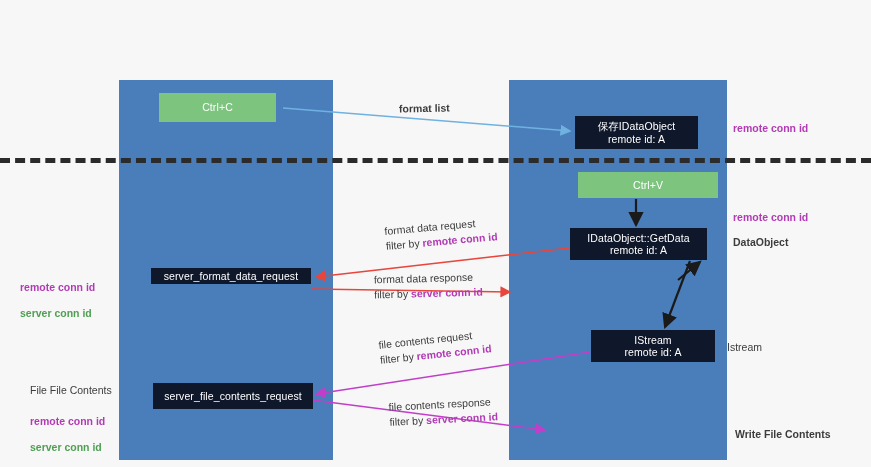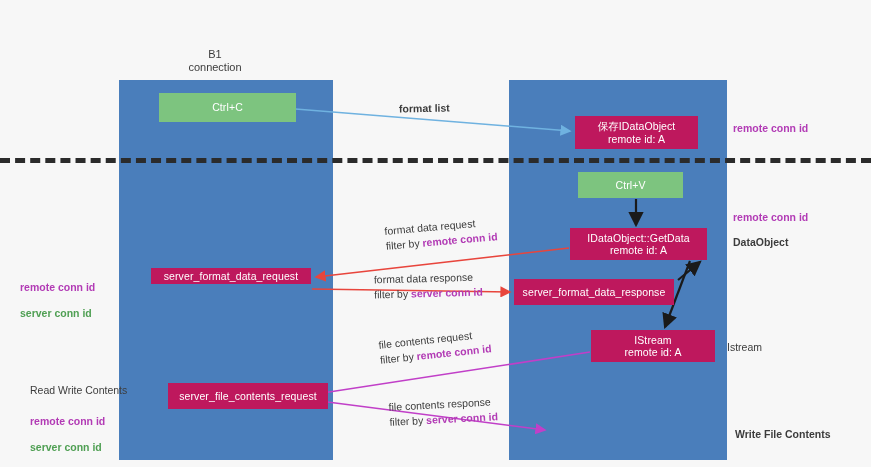--- a/index.html
+++ b/index.html
@@ -39,30 +39,30 @@
     box-sizing:border-box;
     display:flex;align-items:center;justify-content:center;
     text-align:center;
     color:#ffffff;
     font-size:10.5px;
     line-height:12.5px;
     white-space:pre-line;
     letter-spacing:.1px;
   }
   .node.green{background:#7dc47f;}
-  .node.orange{background:#be185d;}
+  .node.orange{background:#0f172a;}
 
-  #n-ctrlc{left:159px;top:93px;width:137px;height:29px;}
+  #n-ctrlc{left:159px;top:93px;width:117px;height:29px;}
   #n-dataobject{left:575px;top:116px;width:123px;height:33px;}
-  #n-ctrlv{left:578px;top:172px;width:105px;height:26px;}
+  #n-ctrlv{left:578px;top:172px;width:140px;height:26px;}
   #n-getdata{left:570px;top:228px;width:137px;height:32px;}
   #n-fmt-req{left:151px;top:268px;width:160px;height:16px;}
   #n-fmt-resp{left:514px;top:279px;width:160px;height:26px;}
   #n-istream{left:591px;top:330px;width:124px;height:32px;}
-  #n-file-req{left:168px;top:383px;width:160px;height:26px;}
+  #n-file-req{left:153px;top:383px;width:160px;height:26px;}
   #n-file-resp{left:548px;top:417px;width:160px;height:26px;}
 
   
   #divider{
     left:0;top:158px;width:871px;height:0;
     border-top:5px dashed #2b2b2b;
   }
 
   
   .annot{font-size:10.5px;line-height:13px;white-space:pre-line;}
@@ -95,22 +95,20 @@
 </style>
 </head>
 <body>
 
 <div id="stage">
 
   <div class="abs lane" id="lane-b1"></div>
   <div class="abs lane" id="lane-a1"></div>
 
 
-  <div class="abs lane-head" id="lane-head-b1">B1
-connection</div>
 
   <svg id="wires">
     <defs>
       <marker id="ah-blue" markerWidth="7" markerHeight="7" refX="6" refY="3.5" orient="auto">
         <path d="M0,0 L7,3.5 L0,7 z" fill="#6fb2e0"></path>
       </marker>
       <marker id="ah-red" markerWidth="7" markerHeight="7" refX="6" refY="3.5" orient="auto">
         <path d="M0,0 L7,3.5 L0,7 z" fill="#e8453c"></path>
       </marker>
       <marker id="ah-mag" markerWidth="7" markerHeight="7" refX="6" refY="3.5" orient="auto">
@@ -140,21 +138,20 @@
 
   <div class="abs" id="divider"></div>
 
   <div class="abs node green" id="n-ctrlc">Ctrl+C</div>
   <div class="abs node orange" id="n-dataobject">保存IDataObject
 remote id: A</div>
   <div class="abs node green" id="n-ctrlv">Ctrl+V</div>
   <div class="abs node orange" id="n-getdata">IDataObject::GetData
 remote id: A</div>
   <div class="abs node orange" id="n-fmt-req">server_format_data_request</div>
-  <div class="abs node orange" id="n-fmt-resp">server_format_data_response</div>
   <div class="abs node orange" id="n-istream">IStream
 remote id: A</div>
   <div class="abs node orange" id="n-file-req">server_file_contents_request</div>
 
   <div class="abs edge-label" id="e-formatlist">
     <div>format list</div>
   </div>
 
   <div class="abs edge-label" id="e-fmt-req">
     <div>format data request</div>
@@ -180,20 +177,20 @@
   <div class="abs annot purple" id="a-remote-2">remote conn id</div>
   <div class="abs annot dark" id="a-dataobject">DataObject</div>
   <div class="abs annot dark" id="a-istream">Istream</div>
   <div class="abs annot dark" id="a-write">Write File Contents</div>
 
   <div class="abs annot" id="a-left-1">
     <div class="purple">remote conn id</div>
     <div class="green-t">server conn id</div>
   </div>
 
-  <div class="abs annot dark" id="a-read">Read Write Contents</div>
+  <div class="abs annot dark" id="a-read">File File Contents</div>
 
   <div class="abs annot" id="a-left-2">
     <div class="purple">remote conn id</div>
     <div class="green-t">server conn id</div>
   </div>
 
 </div>
 
 </body></html>

